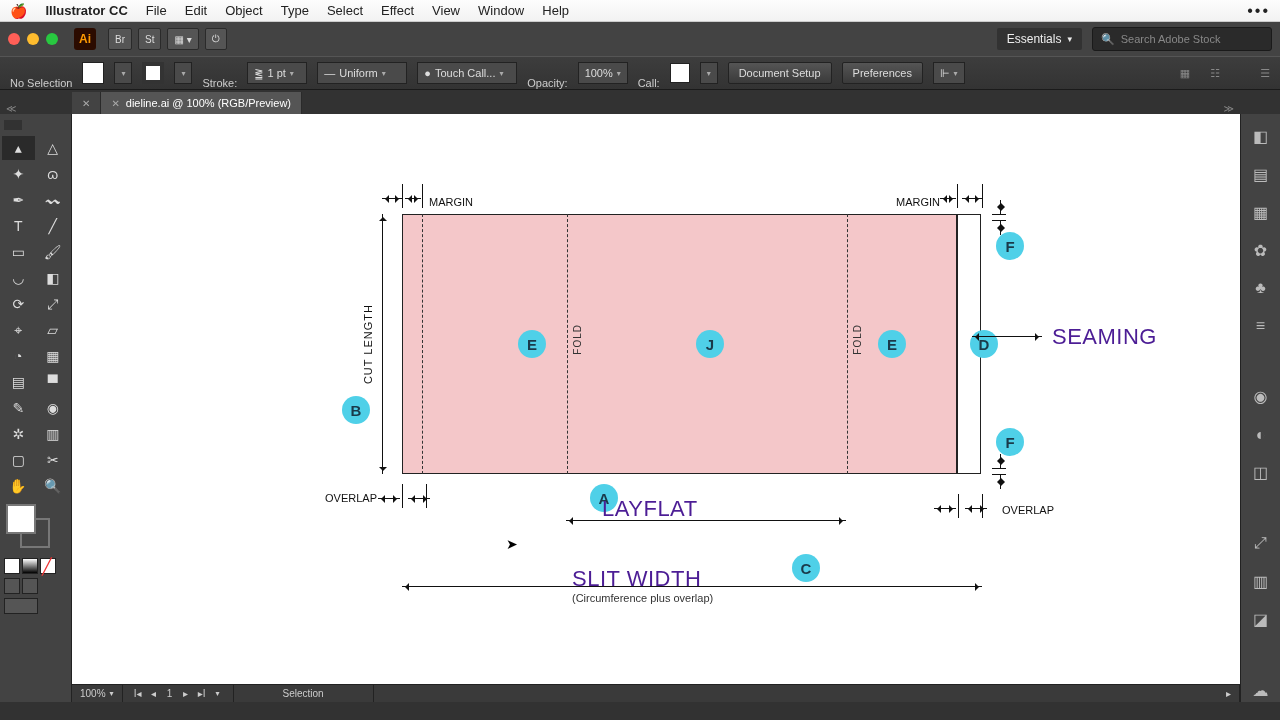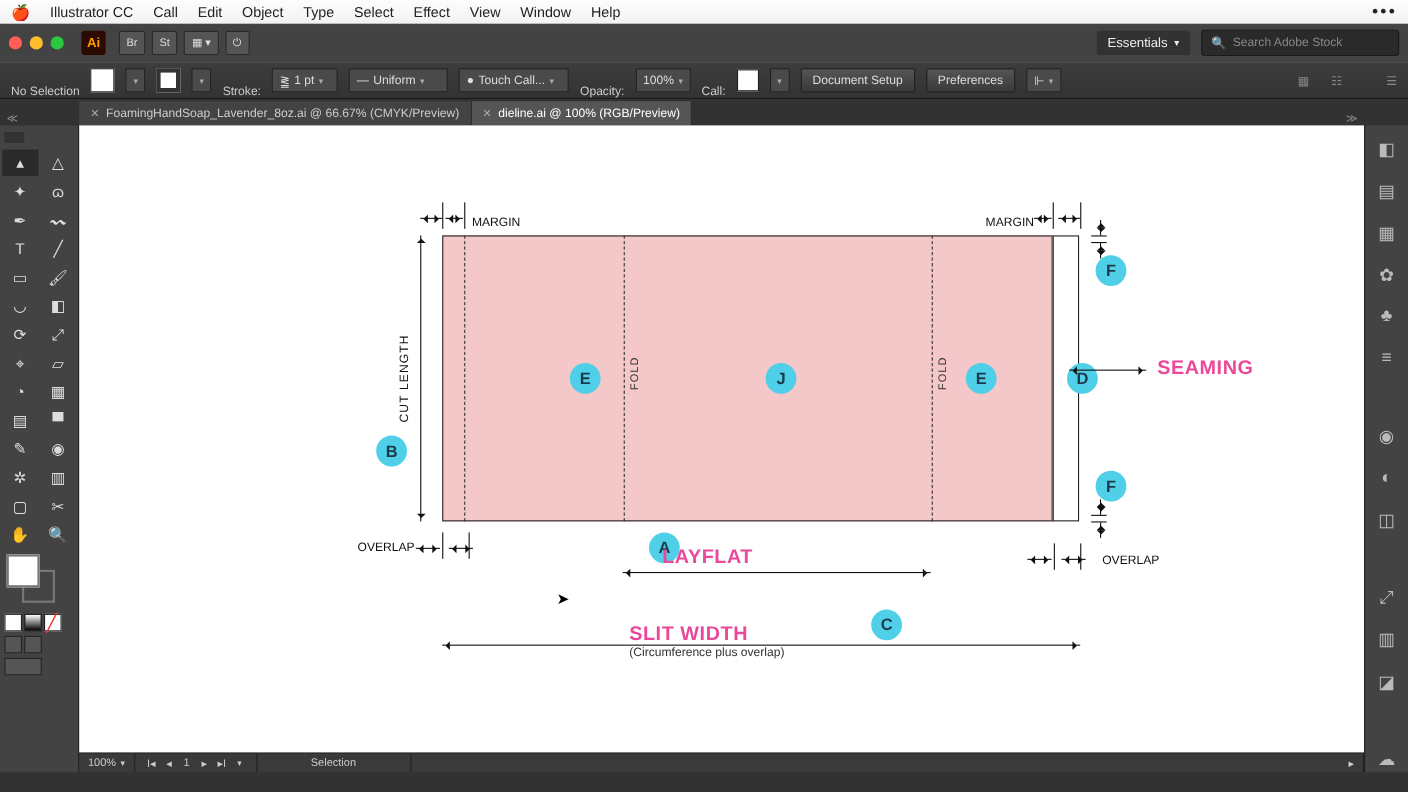--- a/index.html
+++ b/index.html
@@ -1,21 +1,21 @@
 <!DOCTYPE html>
 <html><head>
 <meta charset="utf-8">
 <style>
 * { margin: 0; padding: 0; box-sizing: border-box; font-family: -apple-system, "Helvetica Neue", Arial, sans-serif; user-select: none; }
 body { width: 1280px; height: 720px; background: #323232; overflow: hidden; position: relative; }
 
 
 .mac-menu { height: 22px; background: linear-gradient(#fdfdfd,#f2f2f2); display: flex; align-items: center; padding: 0 10px; gap: 18px; font-size: 13px; color: #222; border-bottom: 1px solid #ccc; }
 .mac-menu .apple { font-size: 14px; }
-.mac-menu .app { font-weight: 400; }
+.mac-menu .app { font-weight: 700; }
 .mac-menu .spacer { flex: 1; }
 .mac-menu .dots { font-size: 16px; letter-spacing: 2px; }
 
 
 .appbar { height: 34px; background: #434343; display: flex; align-items: center; padding: 0 8px; gap: 6px; }
 .traffic { display: flex; gap: 7px; margin-right: 10px; }
 .tl { width: 12px; height: 12px; border-radius: 50%; }
 .tl.r{background:#ff5f57}.tl.y{background:#febc2e}.tl.g{background:#28c840}
 .ai-badge { width: 22px; height: 22px; background: #2b0b00; color: #ff9a00; font-weight: 700; font-size: 12px; display: flex; align-items: center; justify-content: center; border-radius: 3px; margin-right: 6px; }
 .chip { height: 22px; padding: 0 6px; background: #555; border: 1px solid #2a2a2a; color: #ddd; font-size: 10px; display: flex; align-items: center; border-radius: 2px; }
@@ -59,21 +59,21 @@
 
 
 .diel { position: absolute; left: 330px; top: 100px; width: 580px; height: 260px; }
 .pink { position: absolute; left: 0; top: 0; width: 555px; height: 260px; background: #f4c7c9; border: 1px solid #222; }
 .seam { position: absolute; top: 0; height: 260px; border: 1px solid #222; background: #fff; }
 .fold { position: absolute; top: 0; height: 260px; border-left: 1.5px dashed #333; }
 .margin { position: absolute; top: 0; height: 260px; border-left: 1.5px dashed #333; }
 .bubble { position: absolute; width: 28px; height: 28px; border-radius: 50%; background: #4fd0e8; display: flex; align-items: center; justify-content: center; font-size: 15px; font-weight: 600; color: #1a3a4a; }
 .foldlabel { position: absolute; font-size: 10px; letter-spacing: 1px; color: #333; writing-mode: vertical-rl; transform: rotate(180deg); }
 .dimlabel { position: absolute; font-size: 12px; color: #111; }
-.bigl { font-size: 18px; font-weight: 700; color: #ec4899; letter-spacing: 0.5px; }
+.bigl { font-size: 22px; font-weight: 400; color: #4c1d95; letter-spacing: 0.5px; }
 .sub { font-size: 11px; color: #333; }
 .arrow-h { position: absolute; height: 0; border-top: 1.2px solid #111; }
 .arrow-h::before, .arrow-h::after { content: ""; position: absolute; top: -4px; border: 4px solid transparent; }
 .arrow-h::before { left: -1px; border-right-color: #111; }
 .arrow-h::after { right: -1px; border-left-color: #111; }
 .arrow-v { position: absolute; width: 0; border-left: 1.2px solid #111; }
 .arrow-v::before, .arrow-v::after { content: ""; position: absolute; left: -4px; border: 4px solid transparent; }
 .arrow-v::before { top: -1px; border-bottom-color: #111; }
 .arrow-v::after { bottom: -1px; border-top-color: #111; }
 .tick { position: absolute; background: #111; }
@@ -85,21 +85,21 @@
 .statusbar .cell { padding: 0 8px; border-right: 1px solid #222; height: 100%; display: flex; align-items: center; gap: 4px; }
 .statusbar .nav { display: flex; gap: 2px; }
 .statusbar .nav span { width: 14px; text-align: center; }
 </style>
 </head>
 <body>
 
 <div class="mac-menu">
   <span class="apple">🍎</span>
   <span class="app">Illustrator CC</span>
-  <span>Call</span>
+  <span>File</span>
   <span>Edit</span>
   <span>Object</span>
   <span>Type</span>
   <span>Select</span>
   <span>Effect</span>
   <span>View</span>
   <span>Window</span>
   <span>Help</span>
   <span class="spacer"></span>
   <span class="dots">•••</span>
@@ -159,21 +159,20 @@
   <span class="spacer" style="flex:1"></span>
   <span style="color:#888">▦</span>
   <span style="color:#888;margin-left:10px">☷</span>
   <span style="color:#888;margin-left:30px">☰</span>
 </div>
 
 <div class="tabstrip">
   <div style="position:absolute;left:6px;color:#888;font-size:10px">≪</div>
   <div class="tab">
       <span class="x">✕</span>
-      <span>FoamingHandSoap_Lavender_8oz.ai @ 66.67% (CMYK/Preview)</span>
     </div>
   <div class="tab active">
       <span class="x">✕</span>
       <span>dieline.ai @ 100% (RGB/Preview)</span>
     </div>
   <div style="position:absolute;right:46px;color:#888;font-size:10px">≫</div>
 </div>
 
 <div class="main">
 

